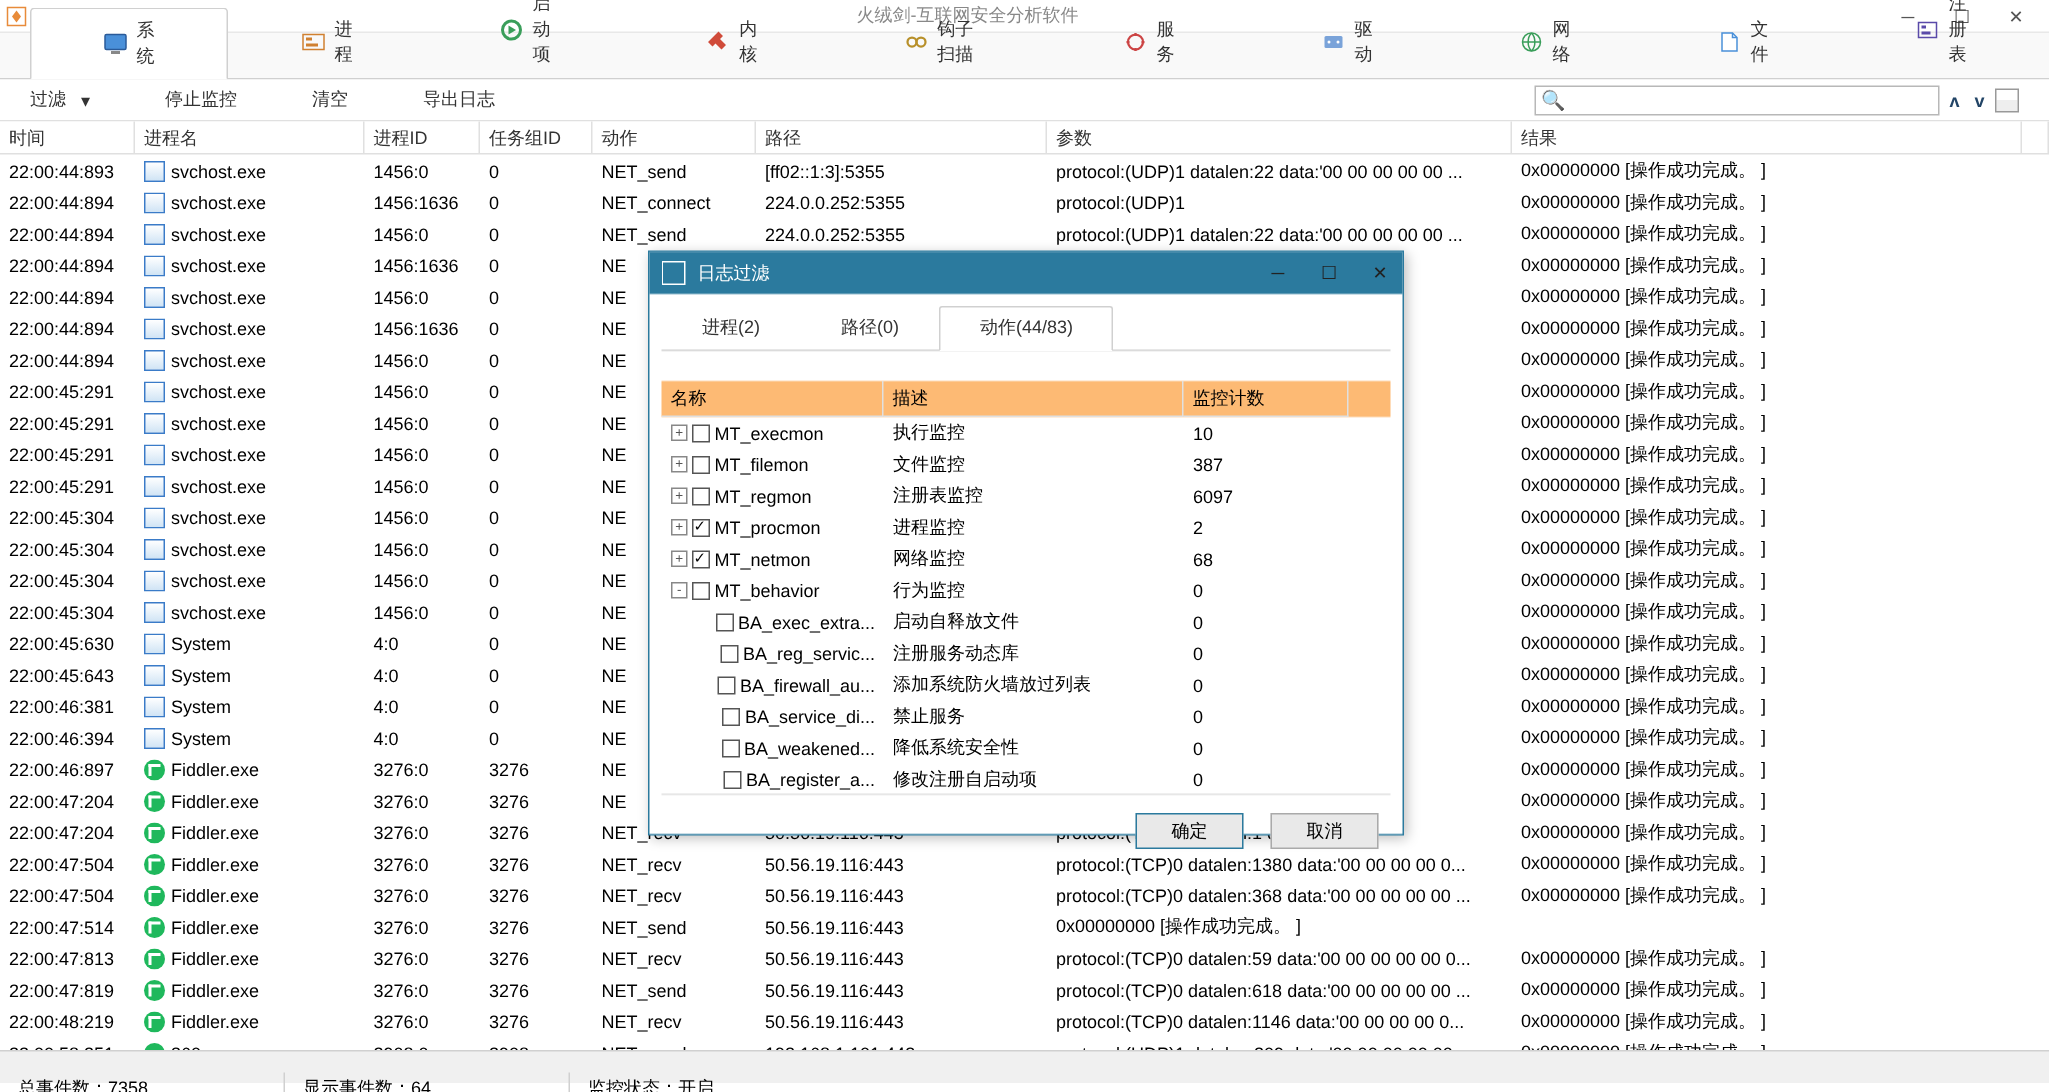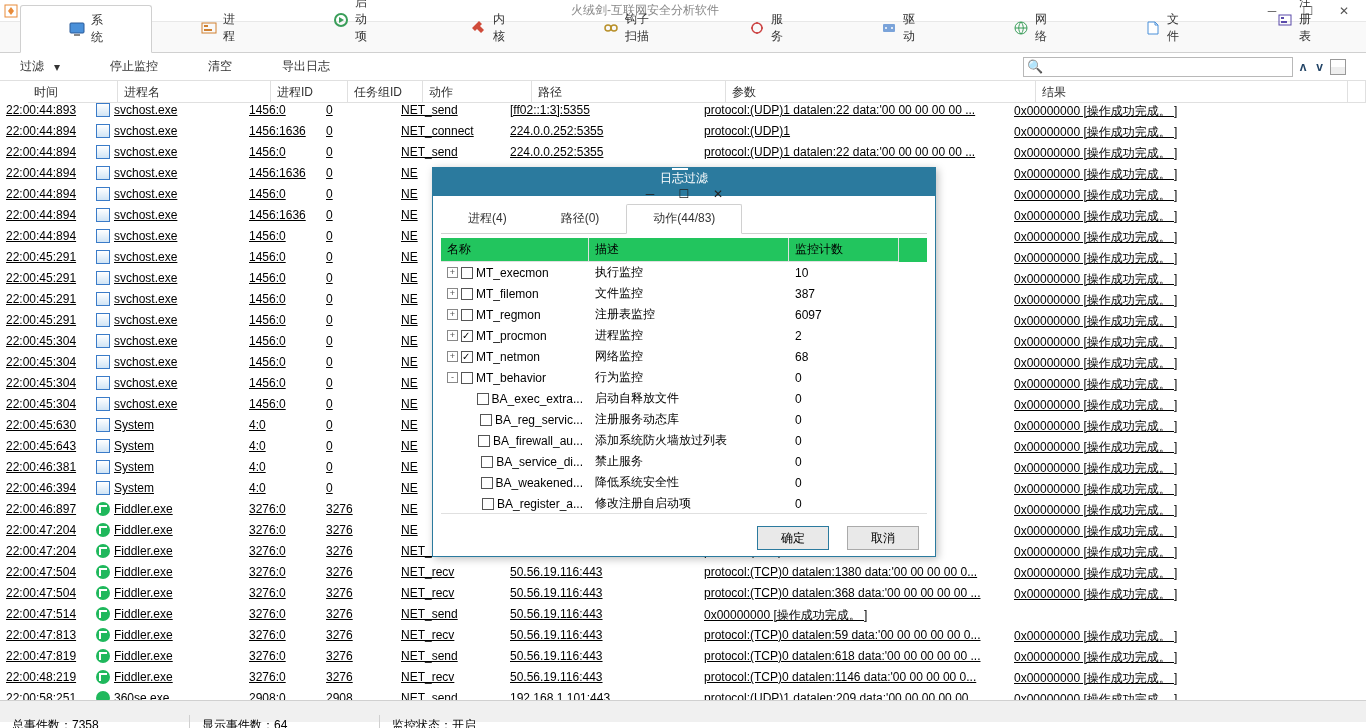--- a/index.html
+++ b/index.html
@@ -17,50 +17,50 @@
 .main-tab .tab-icon { width:16px; height:16px; display:inline-block; }
 
 .toolbar { height:28px; background:#fff; border-bottom:1px solid #e0e0e0; display:flex; align-items:center; padding:0 20px; gap:50px; }
 .toolbar-item { color:#333; display:flex; align-items:center; gap:10px; }
 .toolbar-right { margin-left:auto; display:flex; align-items:center; gap:4px; }
 .search-box { width:270px; height:20px; border:1px solid #b8b8b8; display:flex; align-items:center; padding:0 4px; }
 .search-box .mag { color:#0a84ff; font-size:13px; }
 .chev-btn { color:#246; font-weight:bold; padding:0 3px; }
 .grid-btn { width:16px; height:16px; border:1px solid #999; background:linear-gradient(#fff 50%,#eee 50%); }
 
-.col-headers { height:22px; background:#fff; border-bottom:1px solid #e0e0e0; display:flex; color:#333;margin-left:28px; }
+.col-headers { height:22px; background:#fff; border-bottom:1px solid #e0e0e0; display:flex; color:#333; }
 .col-headers > div { padding:3px 6px; border-right:1px solid #e0e0e0; }
 .c-time{width:90px} .c-proc{width:153px} .c-pid{width:77px} .c-task{width:75px} .c-act{width:109px} .c-path{width:194px} .c-param{width:310px} .c-result{flex:1}
 .scroll-hdr{width:18px;border-right:none}
 
 .log-area { height:597px; overflow-y:scroll; position:relative; }
-.log-row { display:flex; height:21px; align-items:flex-start;text-decoration:underline; }
+.log-row { display:flex; height:21px; align-items:center; }
 .log-row > div { padding:0 6px; white-space:nowrap; overflow:hidden; text-overflow:clip; }
 .proc-cell { display:flex; align-items:center; gap:4px; }
 .proc-icon { width:14px; height:14px; display:inline-block; flex-shrink:0; }
 .proc-icon.sys { border:1px solid #3a7bc8; background:linear-gradient(#fff,#d0e4f5); }
 .proc-icon.fid { background:#1fb85c; border-radius:50%; position:relative; }
 .proc-icon.fid::after{content:"";position:absolute;inset:3px;border:2px solid #fff;border-right:none;border-bottom:none;border-radius:0;}
 .proc-icon.se { background:#1fb85c; border-radius:50%; }
 
 .status-bar { height:22px; background:#f0f0f0; border-top:1px solid #d0d0d0; display:flex; align-items:center; }
 .status-seg { padding:0 12px; border-right:1px solid #d0d0d0; height:100%; display:flex; align-items:center; min-width:190px;margin-top:28px;}
 
 
 .dialog { position:absolute; left:432px; top:167px; width:504px; height:390px; background:#fff; border:1px solid #2b7a9e; box-shadow:2px 2px 8px rgba(0,0,0,0.25); z-index:100; }
-.dialog-title { height:28px; background:#2b7a9e; color:#fff; display:flex; align-items:center; padding:0 8px;flex-direction:column; }
+.dialog-title { height:28px; background:#2b7a9e; color:#fff; display:flex; align-items:center; padding:0 8px; }
 .dialog-title .dlg-icon { width:16px; height:16px; border:1px solid #fff; margin-right:8px; }
 .dlg-title-text { flex:1; }
 .dlg-win-btns { display:flex; gap:20px; }
 .dlg-win-btn { width:14px; text-align:center; color:#222; }
 .dlg-body { padding:8px; }
 .dlg-tabs { display:flex; border-bottom:1px solid #d0d0d0; }
 .dlg-tab { padding:5px 26px; color:#333; border:1px solid transparent; }
 .dlg-tab.active { background:#fff; border:1px solid #d0d0d0; border-bottom:1px solid #fff; margin-bottom:-1px; border-radius:2px 2px 0 0;}
-.dlg-list-hdr { display:flex; margin-top:4px; background:#22c55e; }
+.dlg-list-hdr { display:flex; margin-top:20px; background:#fdba74; }
 .dlg-list-hdr > div { padding:3px 6px; border-right:1px solid #e0e0e0; border-bottom:1px solid #e0e0e0; }
 .dlg-c-name{width:148px} .dlg-c-desc{width:200px} .dlg-c-cnt{width:110px}
 .dlg-list { height:252px; overflow-y:scroll; border-bottom:1px solid #e0e0e0; }
 .dlg-row { display:flex; height:21px; align-items:center; }
 .dlg-row > div { padding:0 6px; display:flex; align-items:center; gap:1px; }
 .tree-exp { width:11px; height:11px; border:1px solid #888; color:#555; font-size:9px; line-height:9px; text-align:center; display:inline-block; flex-shrink:0;}
 .tree-chk { width:12px; height:12px; border:1px solid #555; display:inline-block; flex-shrink:0; margin:0 2px;}
 .tree-chk.checked::after { content:"✓"; font-size:10px; line-height:10px; display:block; color:#000;}
 .indent { width:22px; display:inline-block; flex-shrink:0;}
 .dlg-buttons { display:flex; justify-content:flex-end; gap:18px; padding:12px 8px 0; }
@@ -515,21 +515,21 @@
     <span class="dlg-icon"></span>
     <span class="dlg-title-text">日志过滤</span>
     <div class="dlg-win-btns">
       <span class="dlg-win-btn">─</span>
       <span class="dlg-win-btn">☐</span>
       <span class="dlg-win-btn">✕</span>
     </div>
   </div>
   <div class="dlg-body">
     <div class="dlg-tabs">
-      <div class="dlg-tab">进程(4)</div>
+      <div class="dlg-tab">进程(2)</div>
       <div class="dlg-tab">路径(0)</div>
       <div class="dlg-tab active">动作(44/83)</div>
     </div>
     <div class="dlg-list-hdr">
       <div class="dlg-c-name">名称</div>
       <div class="dlg-c-desc">描述</div>
       <div class="dlg-c-cnt">监控计数</div>
     </div>
     <div class="dlg-list" id="dlg-list">
         <div class="dlg-row">

